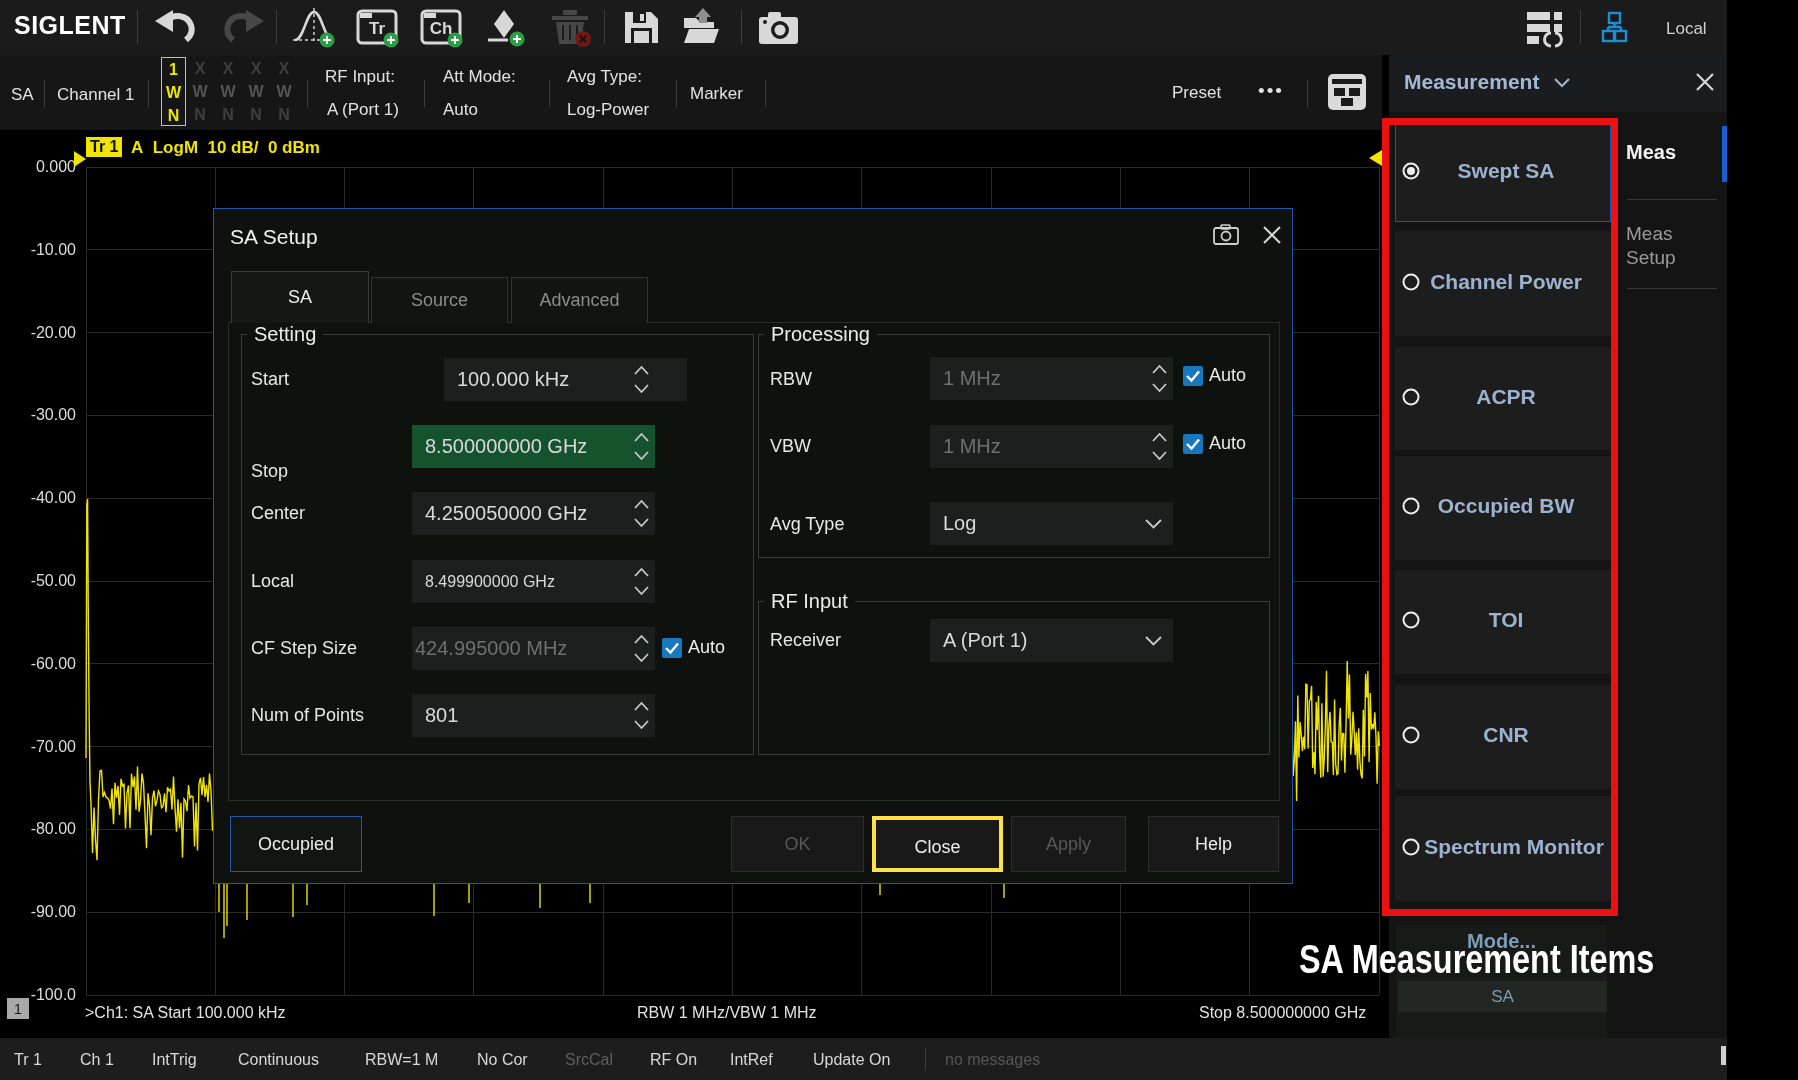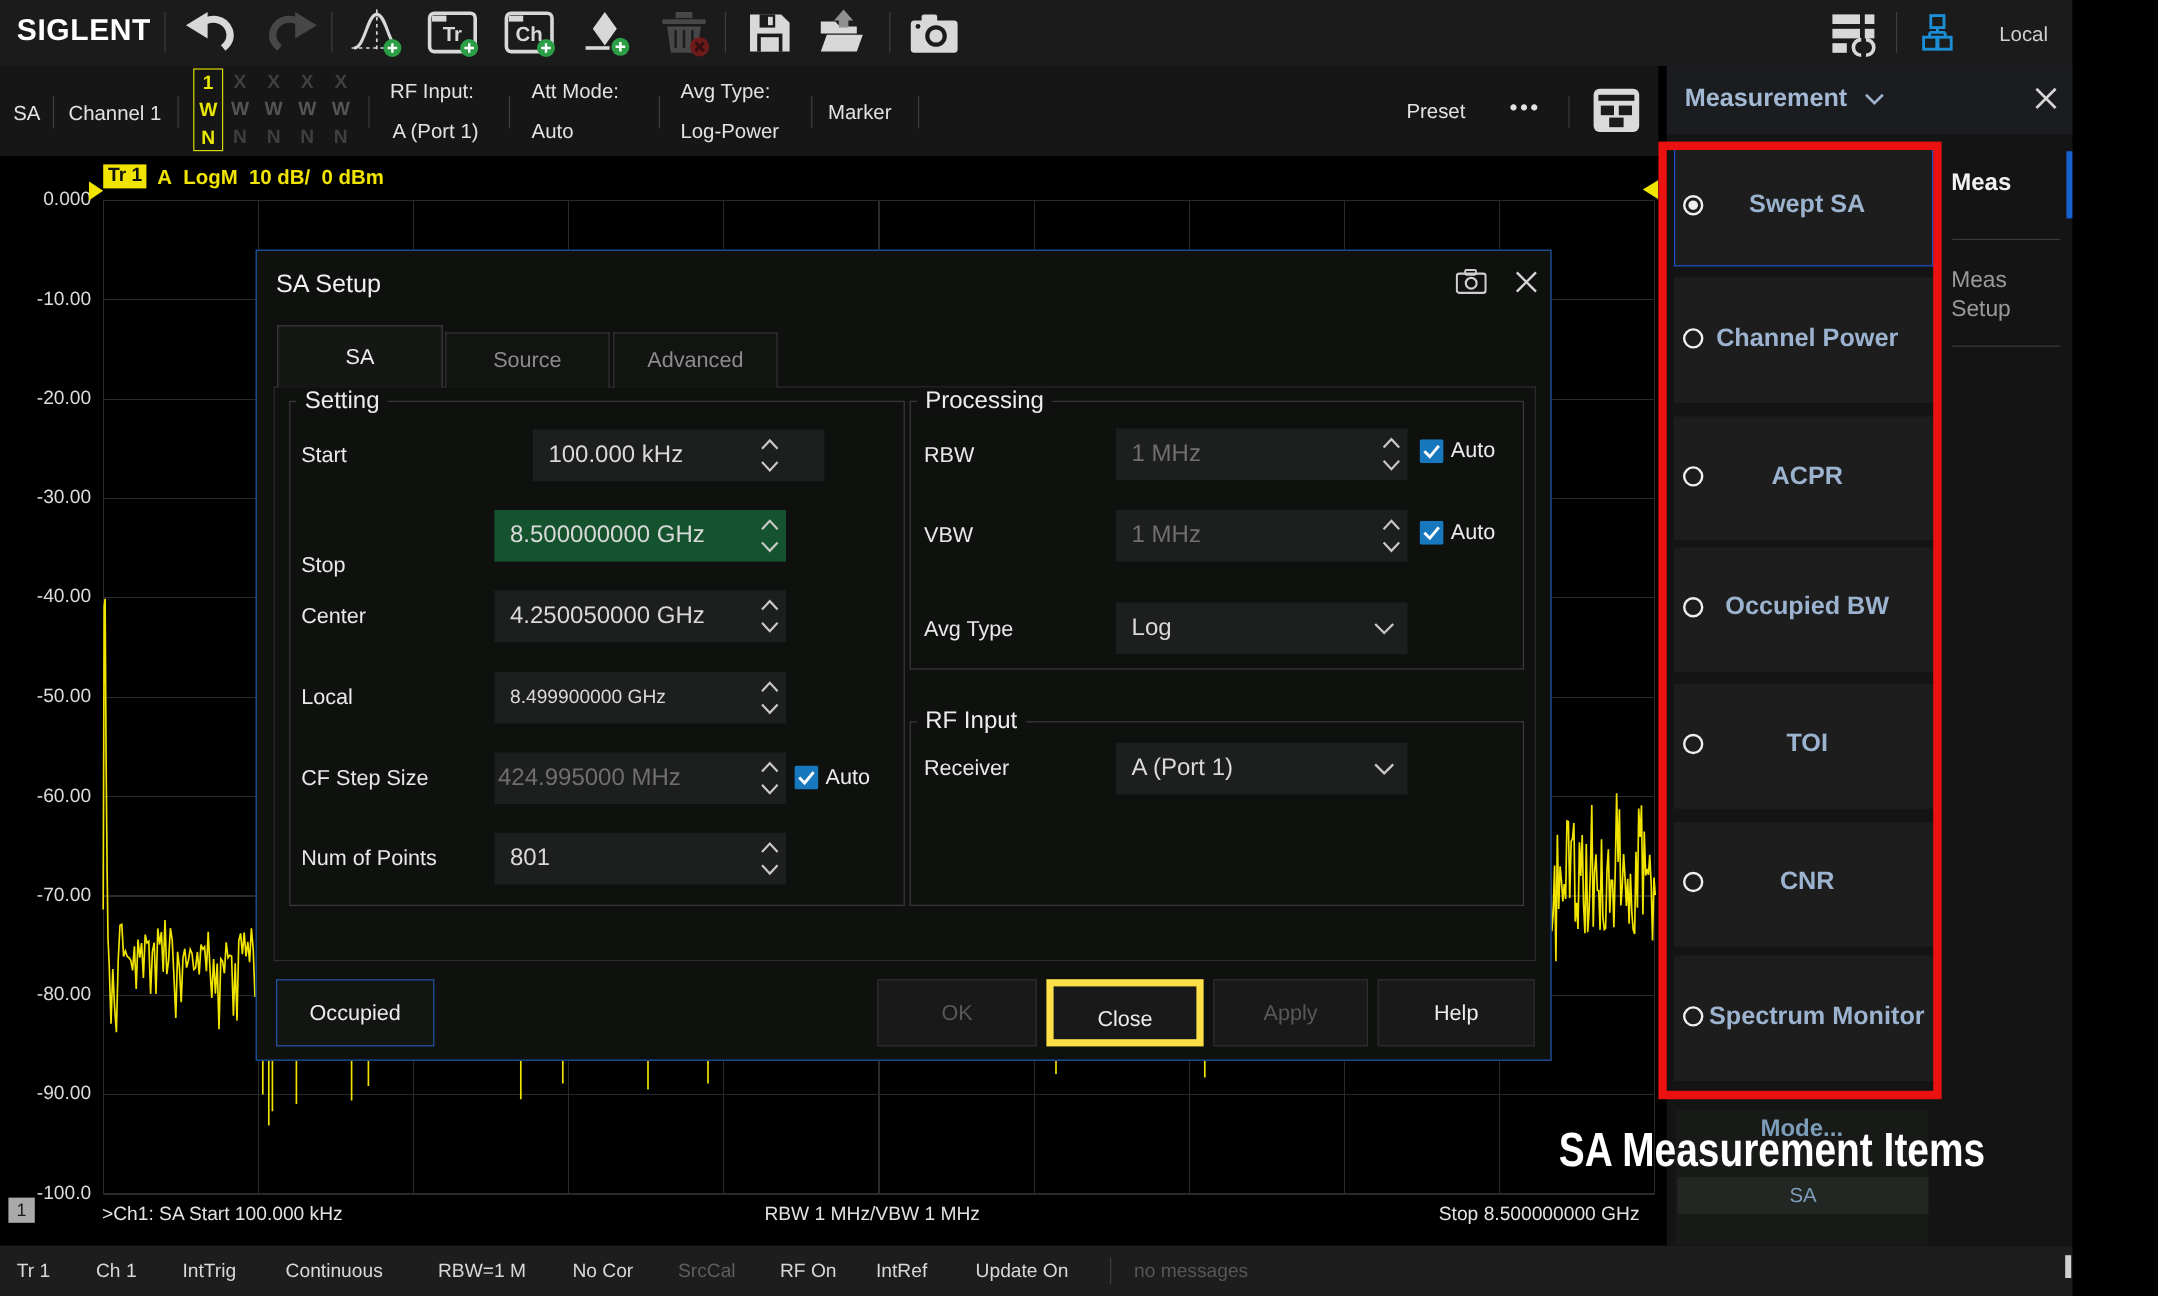--- a/index.html
+++ b/index.html
@@ -349,22 +349,22 @@
       </svg>
       <div class="abs" style="left:556px;top:421px;color:#e8e8e8;font-size:18px;">Receiver</div>
       <div class="abs" style="left:716px;top:410px;width:243px;height:43px;background:#1d1f1f;color:#d9d9d9;font-size:20px;line-height:43px;padding-left:13px;">A (Port 1)</div>
       <svg class="abs" style="left:926px;top:410px;" width="26" height="43">
         <polyline points="6,18 13.5,25.5 21,18" fill="none" stroke="#c8c8c8" stroke-width="1.9"></polyline>
       </svg>
     </div>
 
   <div class="abs" style="left:16px;top:607px;width:132px;height:56px;background:#131513;border:1px solid #2456a8;color:#ececec;font-size:18px;text-align:center;line-height:54px;">Occupied</div>
   <div class="abs" style="left:517px;top:607px;width:133px;height:56px;background:#191919;border:1px solid #2e2e2e;color:#585858;font-size:18px;text-align:center;line-height:54px;">OK</div>
-  <div class="abs" style="left:658px;top:607px;width:131px;height:56px;background:#191919;border:6px solid #fde047;color:#ececec;font-size:18px;text-align:center;line-height:54px;">Close</div>
-  <div class="abs" style="left:797px;top:607px;width:129px;height:56px;background:#191919;border:1px solid #2e2e2e;color:#585858;font-size:18px;text-align:center;line-height:54px;">Apply</div>
+  <div class="abs" style="left:658px;top:607px;width:131px;height:56px;background:#191919;border:4px solid #fde047;color:#ececec;font-size:18px;text-align:center;line-height:54px;">Close</div>
+  <div class="abs" style="left:797px;top:607px;width:115px;height:56px;background:#191919;border:1px solid #2e2e2e;color:#585858;font-size:18px;text-align:center;line-height:54px;">Apply</div>
   <div class="abs" style="left:934px;top:607px;width:131px;height:56px;background:#191919;border:1px solid #2e2e2e;color:#ececec;font-size:18px;text-align:center;line-height:54px;">Help</div>
 </div>
 
 <div class="abs" style="left:0;top:1038px;width:1727px;height:42px;background:#1d1d1d;"></div>
 <div id="status">
     <div class="abs" style="left:14px;top:1051px;color:#d8d8d8;font-size:16px;">Tr 1</div>
     <div class="abs" style="left:80px;top:1051px;color:#d8d8d8;font-size:16px;">Ch 1</div>
     <div class="abs" style="left:152px;top:1051px;color:#d8d8d8;font-size:16px;">IntTrig</div>
     <div class="abs" style="left:238px;top:1051px;color:#d8d8d8;font-size:16px;">Continuous</div>
     <div class="abs" style="left:365px;top:1051px;color:#d8d8d8;font-size:16px;">RBW=1 M</div>

